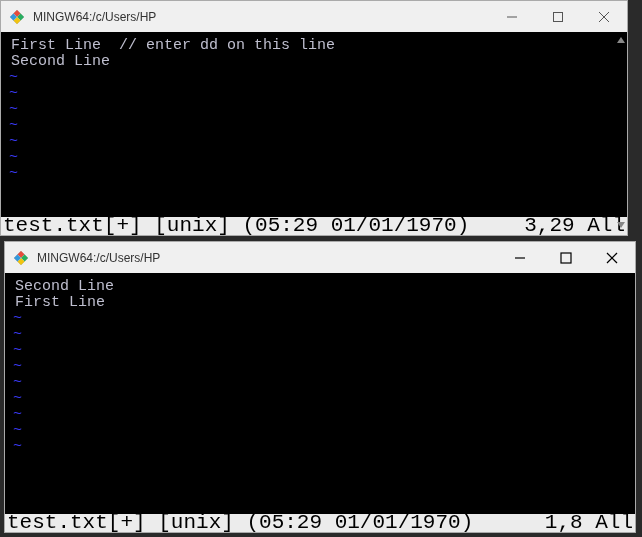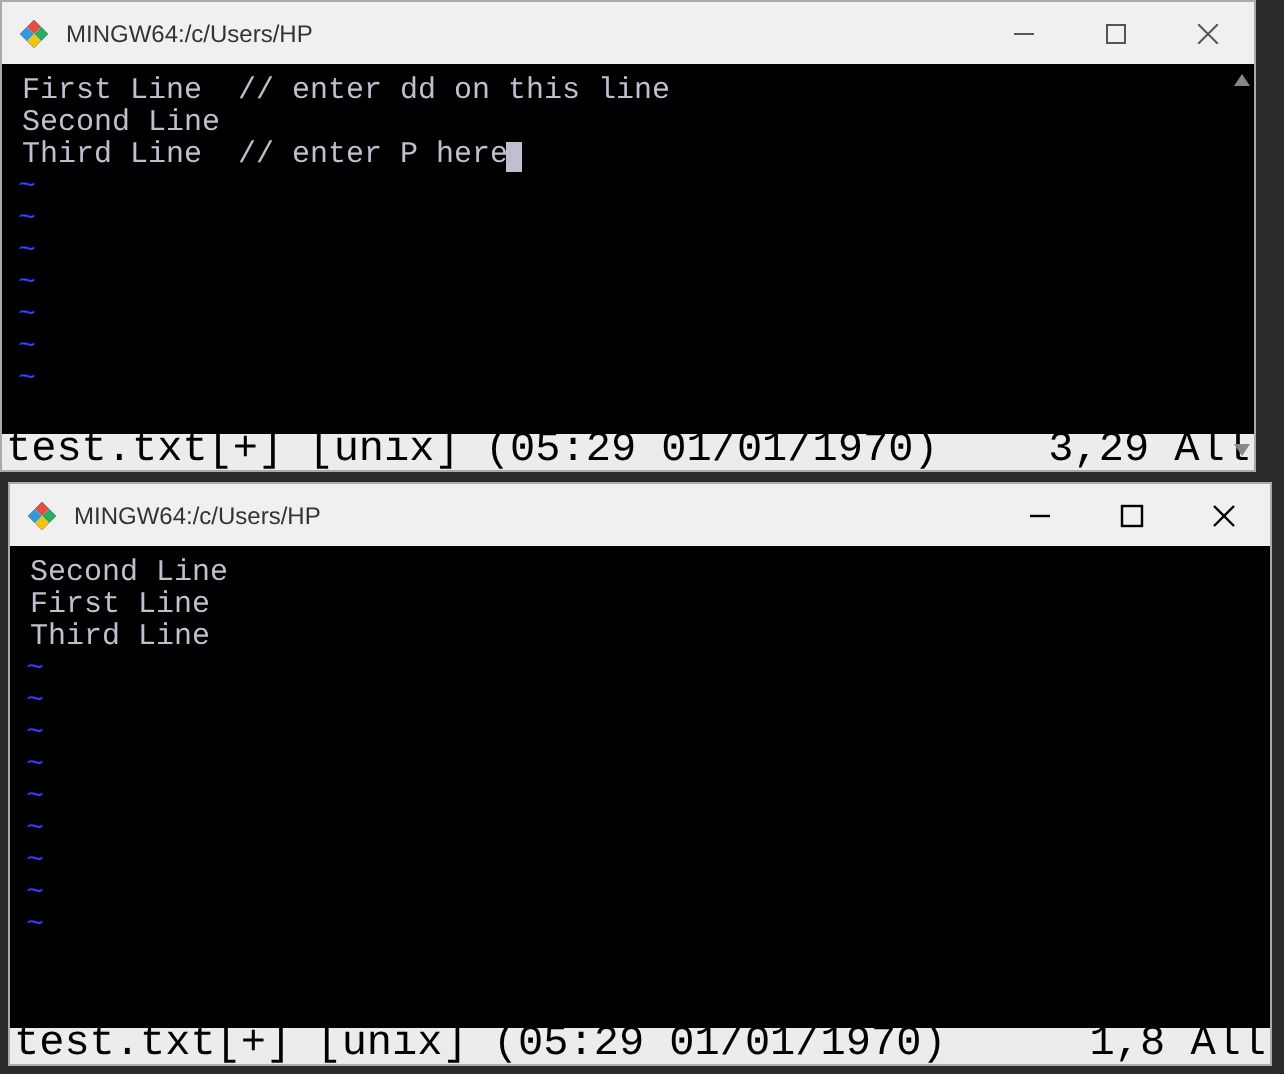--- a/index.html
+++ b/index.html
@@ -131,21 +131,20 @@
             <line x1="0" y1="0" x2="10" y2="10" stroke="#555" stroke-width="1"></line>
             <line x1="10" y1="0" x2="0" y2="10" stroke="#555" stroke-width="1"></line>
           </svg>
       </div>
     </div>
   </div>
   <div class="term">
     <div id="w1-lines">
         <div class="textline first">First Line  // enter dd on this line</div>
         <div class="textline">Second Line</div>
-        <div class="textline">Third Line  // enter P here<span class="cursor-block"></span></div>
         <div class="tilde">~</div>
         <div class="tilde">~</div>
         <div class="tilde">~</div>
         <div class="tilde">~</div>
         <div class="tilde">~</div>
         <div class="tilde">~</div>
         <div class="tilde">~</div>
       </div>
     <div class="statusbar">
       <span class="status-left">test.txt[+] [unix] (05:29 01/01/1970)</span>
@@ -192,21 +191,20 @@
             <line x1="1" y1="1" x2="11" y2="11" stroke="#000" stroke-width="1.2"></line>
             <line x1="11" y1="1" x2="1" y2="11" stroke="#000" stroke-width="1.2"></line>
           </svg>
       </div>
     </div>
   </div>
   <div class="term">
     <div id="w2-lines">
         <div class="textline first">Second Line</div>
         <div class="textline">First Line</div>
-        <div class="textline">Third Line</div>
         <div class="tilde">~</div>
         <div class="tilde">~</div>
         <div class="tilde">~</div>
         <div class="tilde">~</div>
         <div class="tilde">~</div>
         <div class="tilde">~</div>
         <div class="tilde">~</div>
         <div class="tilde">~</div>
         <div class="tilde">~</div>
       </div>

